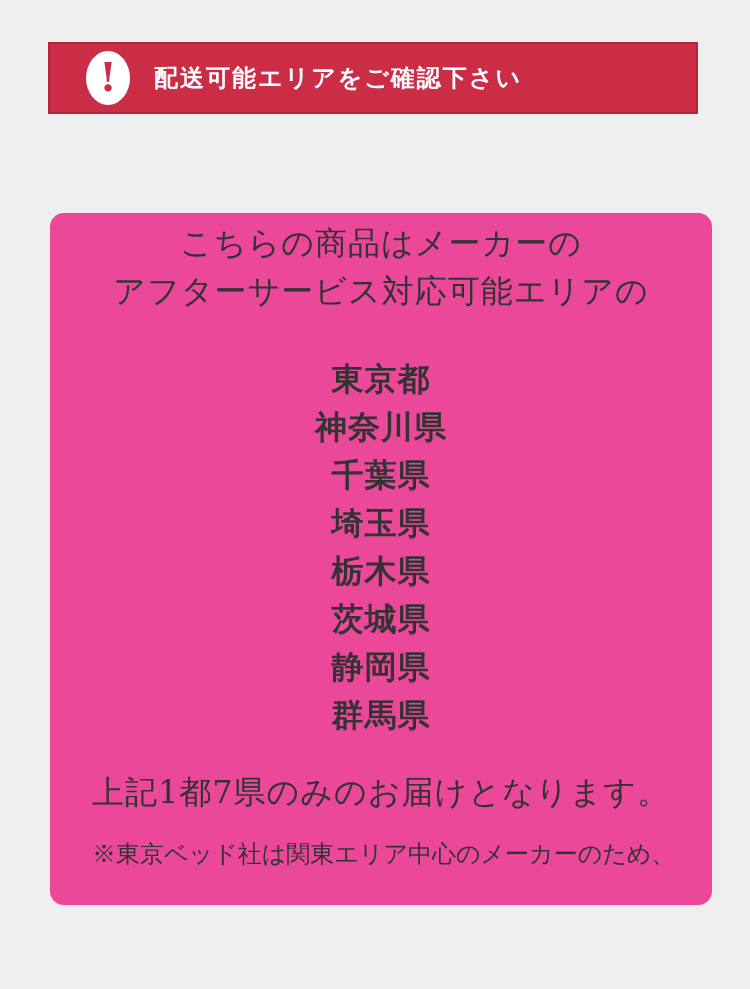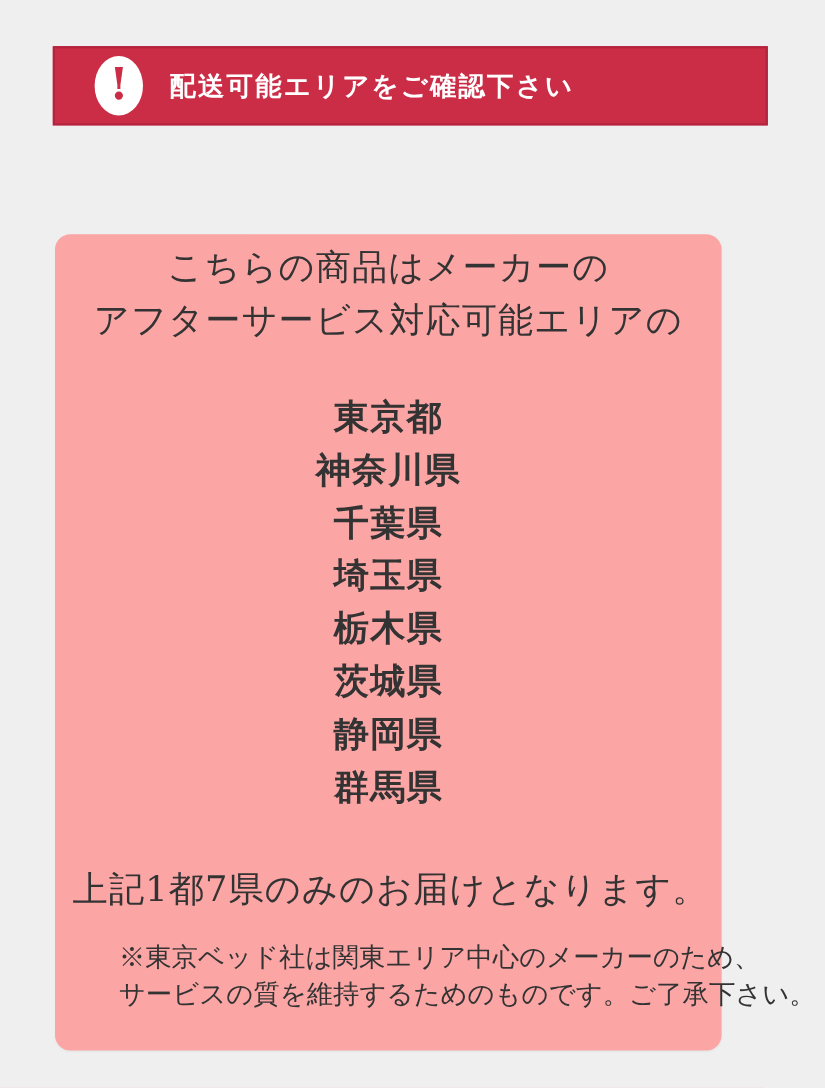--- a/index.html
+++ b/index.html
@@ -44,36 +44,36 @@
     color: #ffffff;
     font-size: 24px;
     font-weight: 600;
     letter-spacing: 2px;
     white-space: nowrap;
   }
 
   
   .card {
     margin: 99px 50px 0 50px;
-    width: 606px;
-    background: #fca5a5;
+    width: 662px;
+    background: #ec4899;
     border-radius: 14px;
     box-shadow: 0 1px 2px rgba(0,0,0,0.04);
-    padding: 6px 16px 34px;
+    padding: 6px 0 34px;
     color: #333333;
     text-align: center;
     font-size: 32px;
     line-height: 48px;
     letter-spacing: 1px;
   }
   .intro-line { white-space: nowrap; }
   .prefecture-list { margin-top: 40px; font-weight: bold; }
   .prefecture { white-space: nowrap; }
   .summary {
-    margin-top: 44px;
+    margin-top: 28px;
     line-height: 50px;
     white-space: nowrap;
   }
   .note {
     margin-top: 20px;
     padding: 0 6px;
     text-align: left;
     font-size: 24px;
     line-height: 34px;
     letter-spacing: 0;
@@ -105,15 +105,14 @@
     <div class="prefecture">栃木県</div>
     <div class="prefecture">茨城県</div>
     <div class="prefecture">静岡県</div>
     <div class="prefecture">群馬県</div>
   </div>
 
   <div class="summary">上記1都7県のみのお届けとなります。</div>
 
   <div class="note">
     <div class="note-line">※東京ベッド社は関東エリア中心のメーカーのため、</div>
-    <div class="note-line">サービスの質を維持するためのものです。ご了承下さい。</div>
   </div>
 </div>
 
 </body></html>

